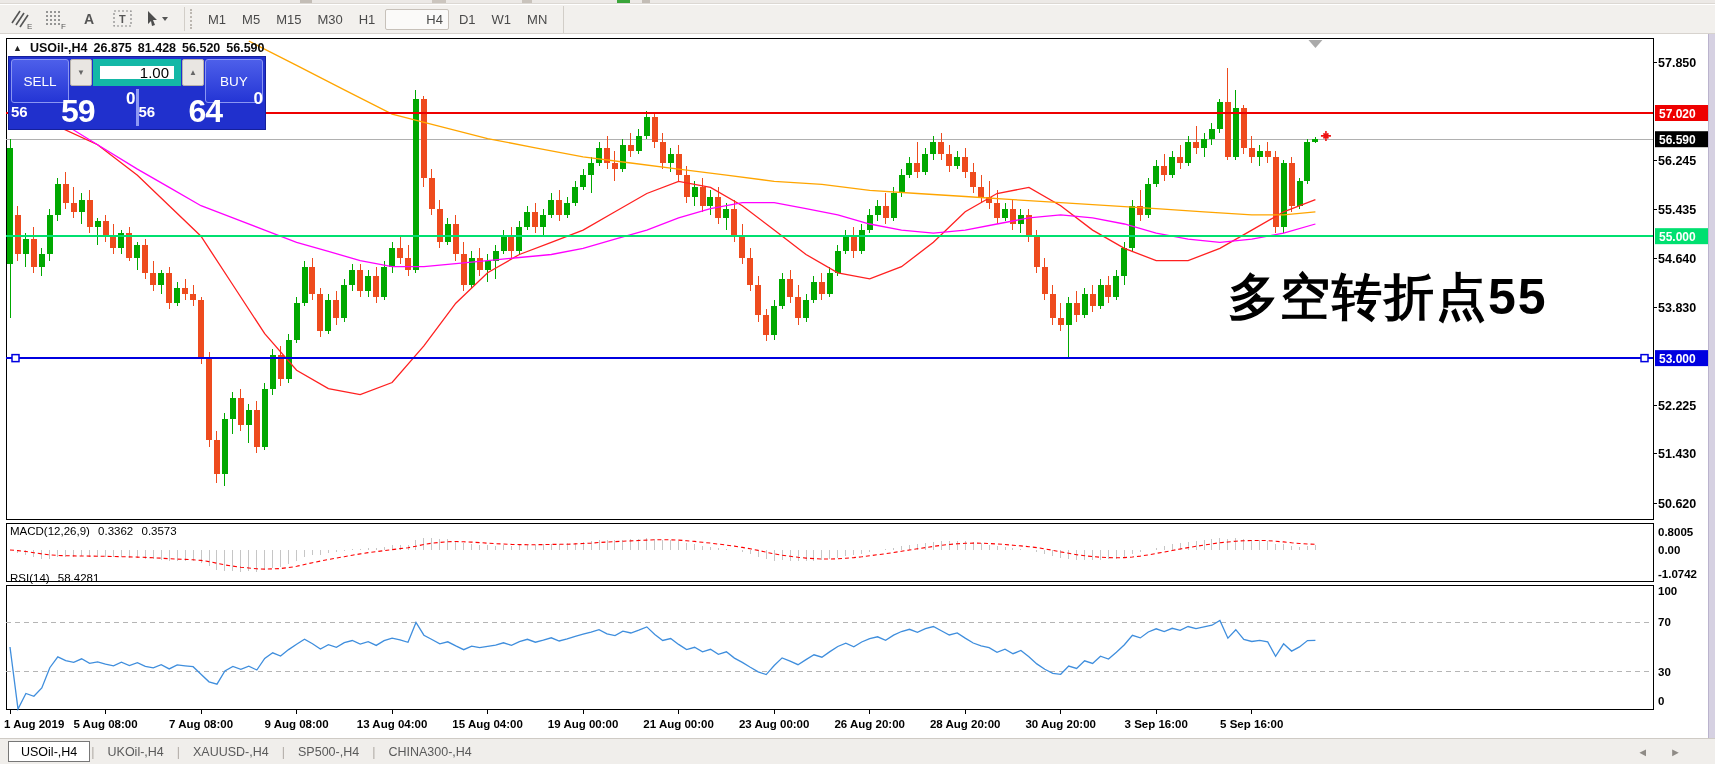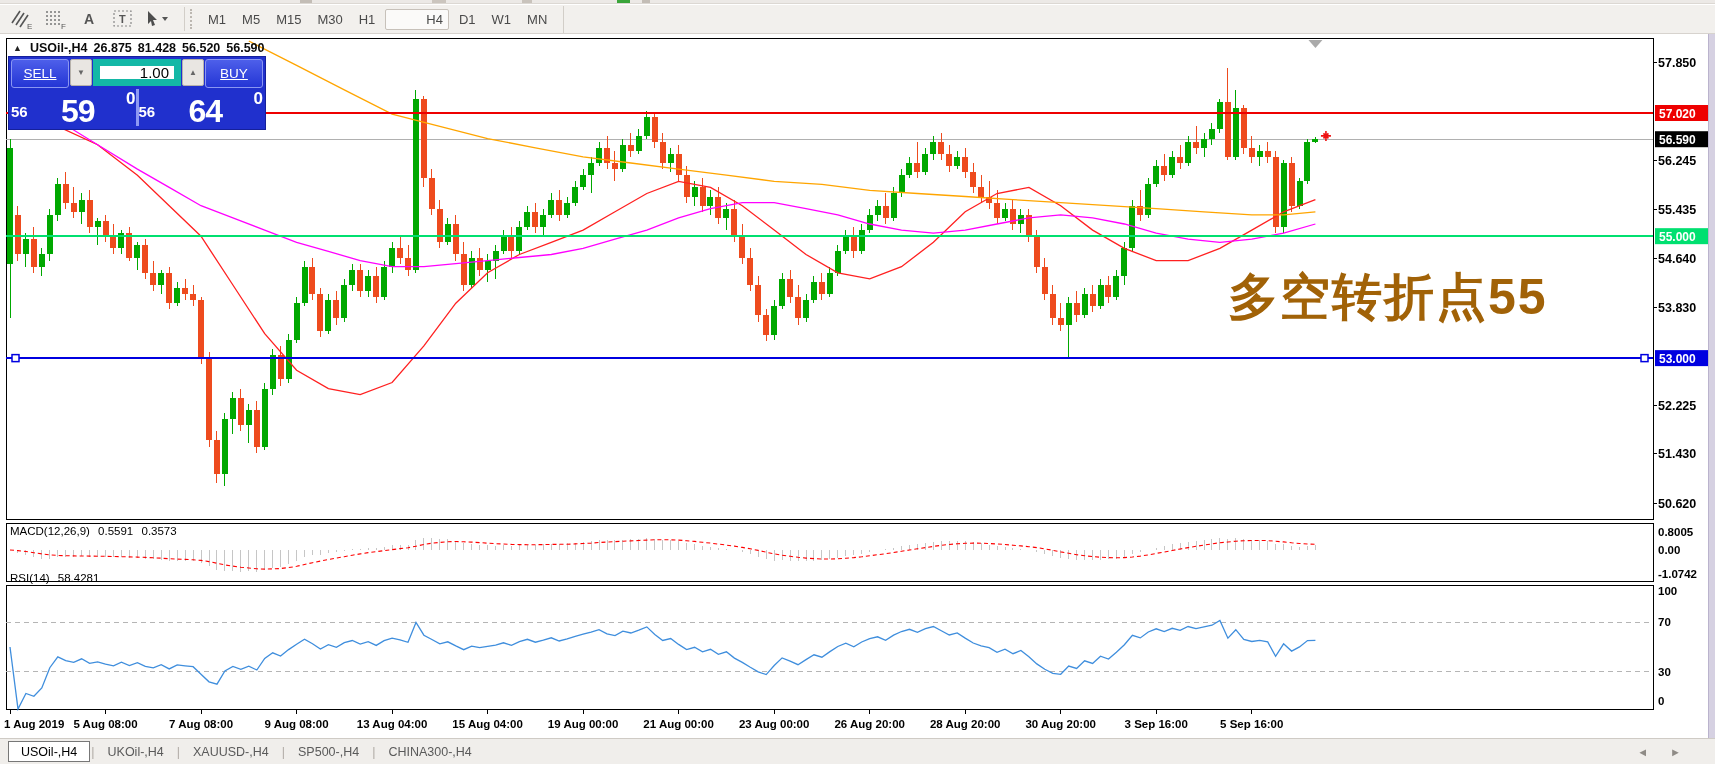--- a/index.html
+++ b/index.html
@@ -29,23 +29,23 @@
 
   
   .symbol-header { position:absolute; left:13px; top:41px; z-index:20; display:flex; align-items:center;
     gap:6px; font-size:12.5px; font-weight:700; color:#0b0b0b; }
   .symbol-header .tri { font-size:9px; color:#222; margin-right:2px; }
 
   
   .trade-panel { position:absolute; left:8px; top:56px; width:258px; height:74px; z-index:20;
     background:#2030cd; border:1px solid #15209b; padding:2px; display:flex; flex-direction:column; }
   .tp-row1 { display:flex; height:27px; }
-  .btn-trade { width:58px; height:29px; background:linear-gradient(#4d5fea,#2435d5);
+  .btn-trade { width:58px; height:44px; background:linear-gradient(#4d5fea,#2435d5);
     border:1px solid #8a96f2; border-radius:3px; color:#fff; font-size:13.5px;
-    display:flex; align-items:center; justify-content:center;text-decoration:underline; }
+    display:flex; align-items:center; justify-content:center; }
   .spin { width:22px; height:27px; background:#e9e6e2; border:1px solid #b7b2ab; border-radius:2px;
     display:flex; align-items:center; justify-content:center; font-size:8px; color:#666; margin:0 1px; }
   .vol { width:88px; height:27px; background:#fff; border:7px solid #14b8a6; font-size:15px; color:#000;
     display:flex; align-items:center; justify-content:flex-end; padding-right:5px; }
   .btn-buy-pos { margin-left:auto; }
   .tp-row2 { flex:1; display:flex; margin-top:2px; }
   .px { flex:1; display:flex; align-items:flex-end; justify-content:space-between; color:#fff; padding-bottom:2px; }
   .px .small { font-size:15px; font-weight:700; margin:0 2px 5px 0; }
   .px .big { font-size:32px; font-weight:700; line-height:0.85; letter-spacing:-1px; }
   .px .sup { font-size:17px; font-weight:700; margin-bottom:16px; }
@@ -752,25 +752,25 @@
       </div>
       <div class="px-sep"></div>
       <div class="px">
         <span class="small">56</span>
         <span class="big">64</span>
         <span class="sup">0</span>
       </div>
     </div>
   </div>
 
-  <div class="annotation" id="annotation" style="color: #a16207;">多空转折点55</div>
+  <div class="annotation" id="annotation" style="color: #000000;">多空转折点55</div>
 
   <div class="ind-label" id="macd-label">
     <span>MACD(12,26,9)</span>
-    <span>0.5591</span>
+    <span>0.3362</span>
     <span>0.3573</span>
   </div>
   <div class="ind-label" id="rsi-label">
     <span>RSI(14)</span>
     <span>58.4281</span>
   </div>
 
   <div class="right-strip"></div>
 
   <div class="tabbar">

